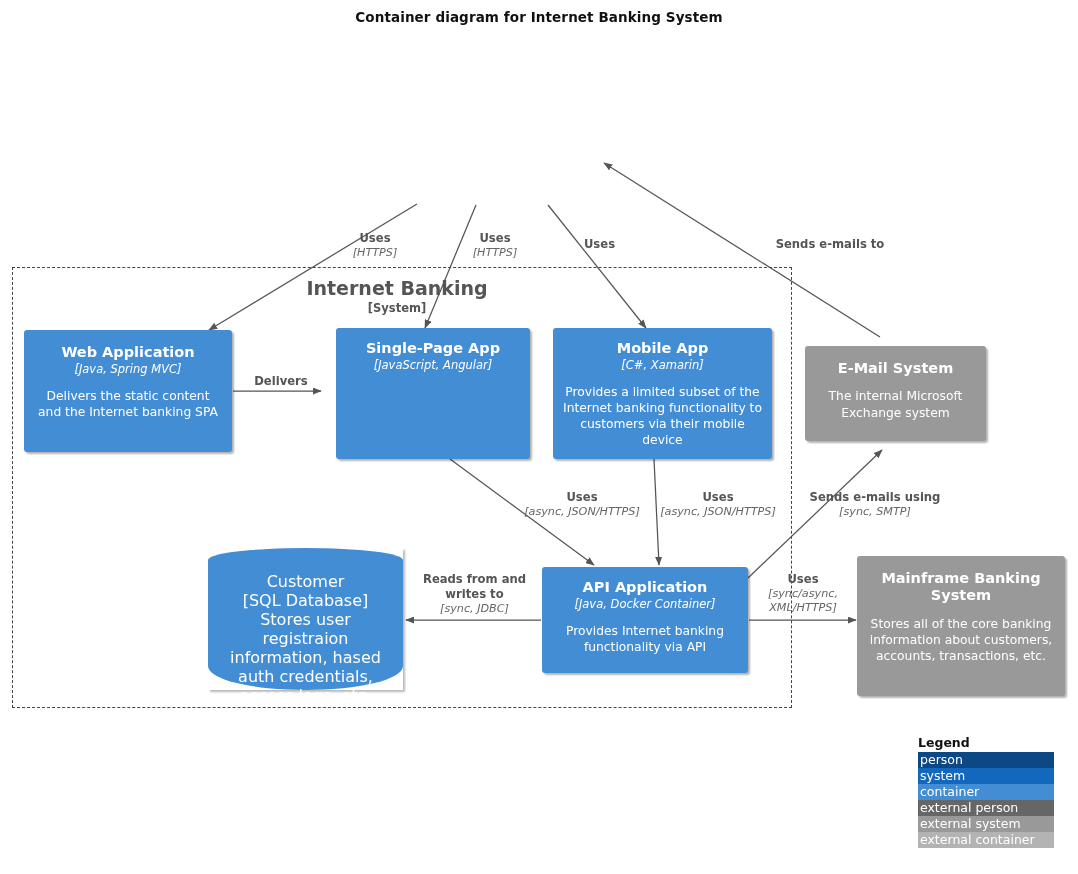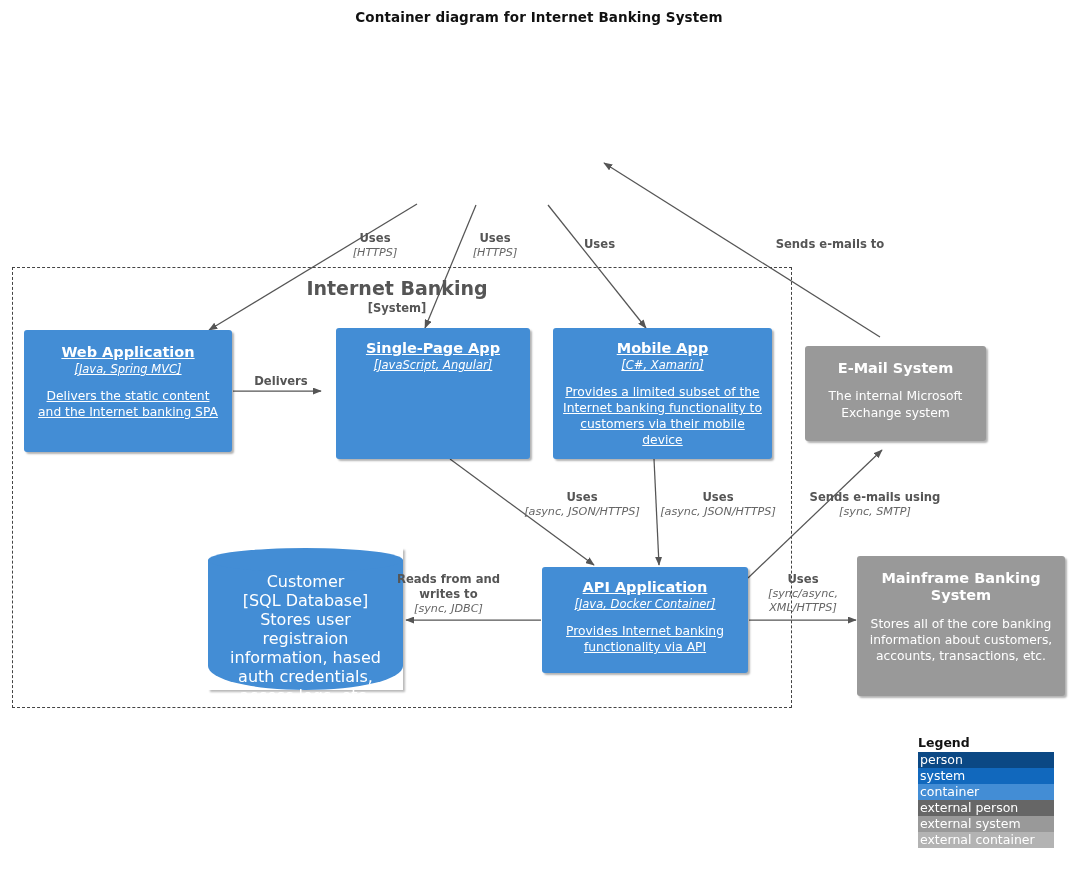--- a/index.html
+++ b/index.html
@@ -94,21 +94,21 @@
     margin-top: 1px;
   }
   .node .n-desc {
     font-size: 12.3px;
     line-height: 1.32;
     width: 100%;
     margin-top: 11px;
   }
 
   .node.person-node { background: #0b4884; }
-  .node.container-node { background: #438dd5; text-decoration: underline; }
+  .node.container-node { background: #438dd5; }
   .node.ext-system-node { background: #999999; }
 
   .person-icon {
     width: 46px;
     height: 40px;
     margin-bottom: 2px;
     display: block;
   }
 
   
@@ -294,21 +294,21 @@
   <div class="edge-label" style="left:644px; top:490px; width:148px;">
     <span class="el-text">Uses</span>
     <span class="el-tech">[async, JSON/HTTPS]</span>
   </div>
 
   <div class="edge-label" style="left:800px; top:490px; width:150px;">
     <span class="el-text">Sends e-mails using</span>
     <span class="el-tech">[sync, SMTP]</span>
   </div>
 
-  <div class="edge-label" style="left:386px; top:572px; width:125px; white-space:normal;">
+  <div class="edge-label" style="left:412px; top:572px; width:125px; white-space:normal;">
     <span class="el-text">Reads from and writes to</span>
     <span class="el-tech">[sync, JDBC]</span>
   </div>
 
   <div class="edge-label" style="left:756px; top:572px; width:94px; white-space:normal;">
     <span class="el-text">Uses</span>
     <span class="el-tech">[sync/async, XML/HTTPS]</span>
   </div>
 
   <div class="legend" style="left:918px; top:735px;">

